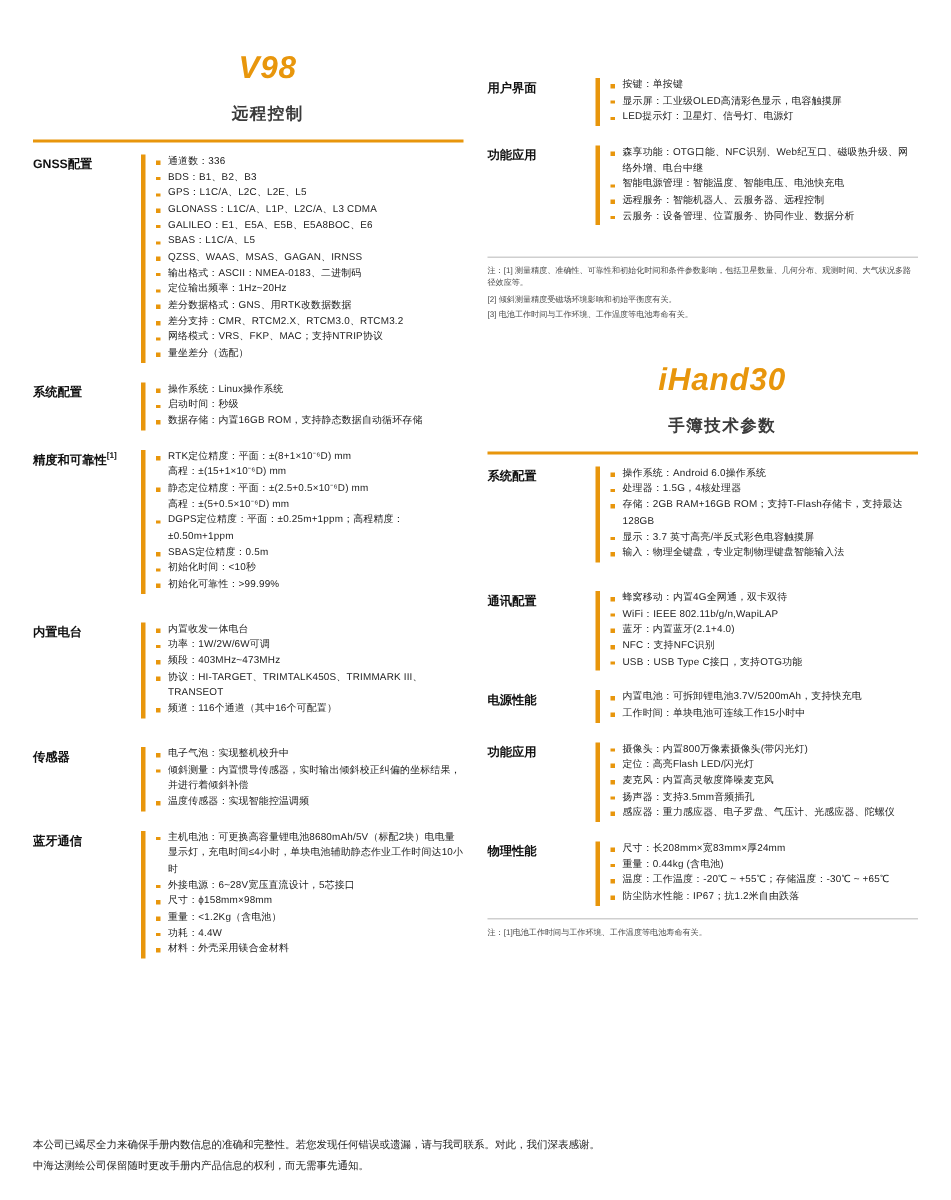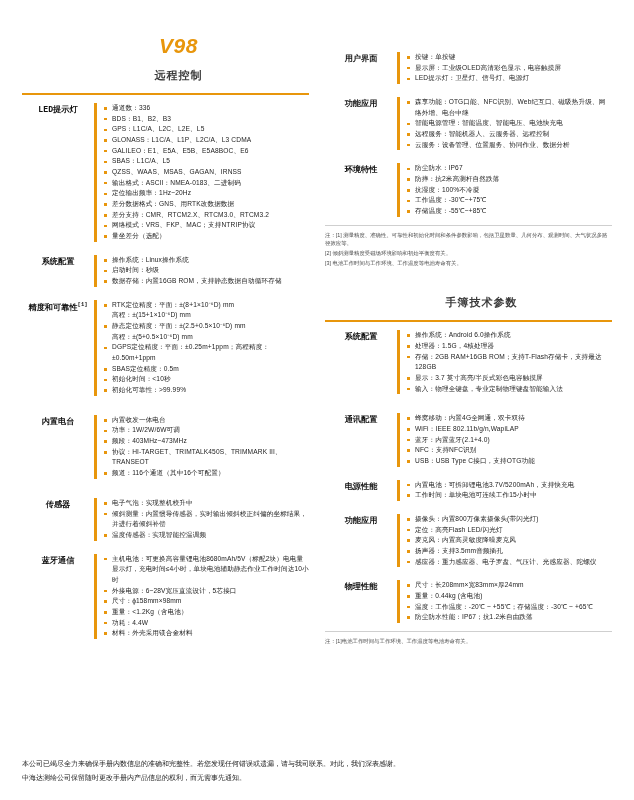--- a/index.html
+++ b/index.html
@@ -60,22 +60,21 @@
     margin-bottom: 7px;
   }
   .sec-label {
     width: 72px;
     flex: 0 0 72px;
     font-size: 8.2px;
     font-weight: bold;
     color: #111;
     line-height: 1.35;
     padding-top: 1px;
-    text-align: center;
-    font-family: Liberation Mono, monospace;
+    text-align: left;
   }
   .sec-label sup { font-size: 5.5px; }
   .bar {
     width: 3px;
     flex: 0 0 3px;
     background: #e8960c;
     align-self: stretch;
     margin-right: 7px;
     min-height: 14px;
   }
@@ -143,21 +142,21 @@
 
     <div class="col">
 
       <div class="title-row">
         <span class="brand">V98</span>
         <span class="brand-sub">远程控制</span>
       </div>
       <div class="title-rule"></div>
 
       <div class="section">
-        <div class="sec-label">LED提示灯</div>
+        <div class="sec-label">GNSS配置</div>
         <div class="bar"></div>
         <div class="sec-body">
           <ul class="items">
             <li>通道数：336</li>
             <li>BDS：B1、B2、B3</li>
             <li>GPS：L1C/A、L2C、L2E、L5</li>
             <li>GLONASS：L1C/A、L1P、L2C/A、L3 CDMA</li>
             <li>GALILEO：E1、E5A、E5B、E5A8BOC、E6</li>
             <li>SBAS：L1C/A、L5</li>
             <li>QZSS、WAAS、MSAS、GAGAN、IRNSS</li>
@@ -285,43 +284,31 @@
             <li>森享功能：OTG口能、NFC识别、Web纪互口、磁吸热升级、网络外增、电台中继</li>
             <li>智能电源管理：智能温度、智能电压、电池快充电</li>
             <li>远程服务：智能机器人、云服务器、远程控制</li>
             <li>云服务：设备管理、位置服务、协同作业、数据分析</li>
           </ul>
         </div>
       </div>
 
       <div class="spacer-sm"></div>
 
-      <div class="section">
-        <div class="sec-label">环境特性</div>
-        <div class="bar"></div>
-        <div class="sec-body">
-          <ul class="items">
-            <li>防尘防水：IP67</li>
-            <li>防摔：抗2米高测杆自然跌落</li>
-            <li>抗湿度：100%不冷凝</li>
-            <li>工作温度：-30℃~+75℃</li>
-            <li>存储温度：-55℃~+85℃</li>
-          </ul>
-        </div>
-      </div>
 
       <div class="notes">
         <p>注：[1] 测量精度、准确性、可靠性和初始化时间和条件参数影响，包括卫星数量、几何分布、观测时间、大气状况多路径效应等。</p>
         <p>[2] 倾斜测量精度受磁场环境影响和初始平衡度有关。</p>
         <p>[3] 电池工作时间与工作环境、工作温度等电池寿命有关。</p>
       </div>
 
       <div class="spacer-lg"></div>
 
       <div class="title-row">
+        <span class="brand">iHand30</span>
         <span class="brand-sub">手簿技术参数</span>
       </div>
       <div class="title-rule"></div>
 
       <div class="section">
         <div class="sec-label">系统配置</div>
         <div class="bar"></div>
         <div class="sec-body">
           <ul class="items">
             <li>操作系统：Android 6.0操作系统</li>

